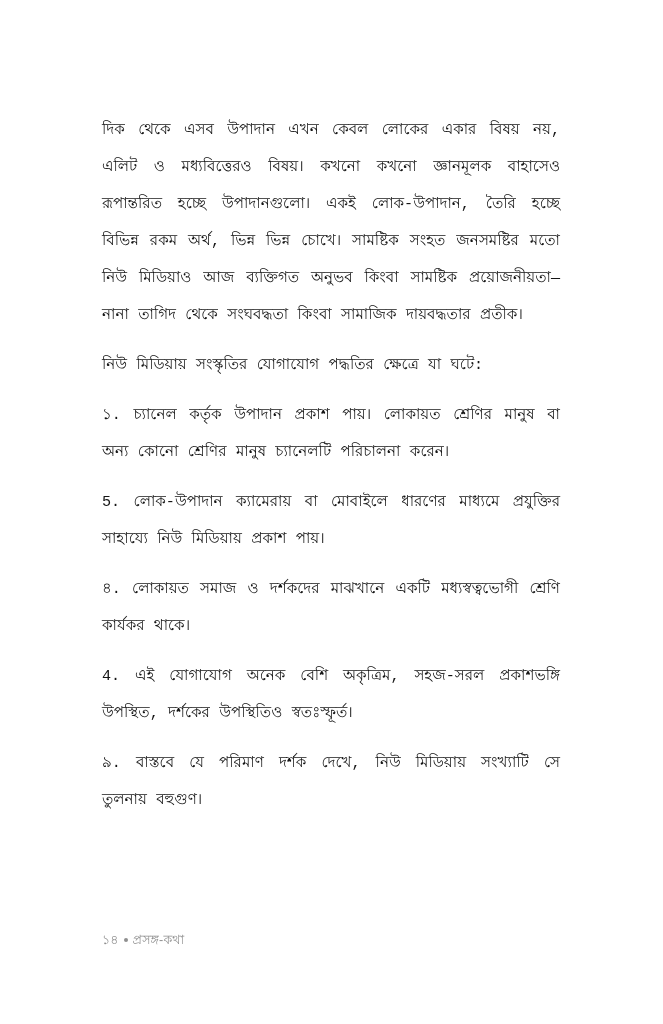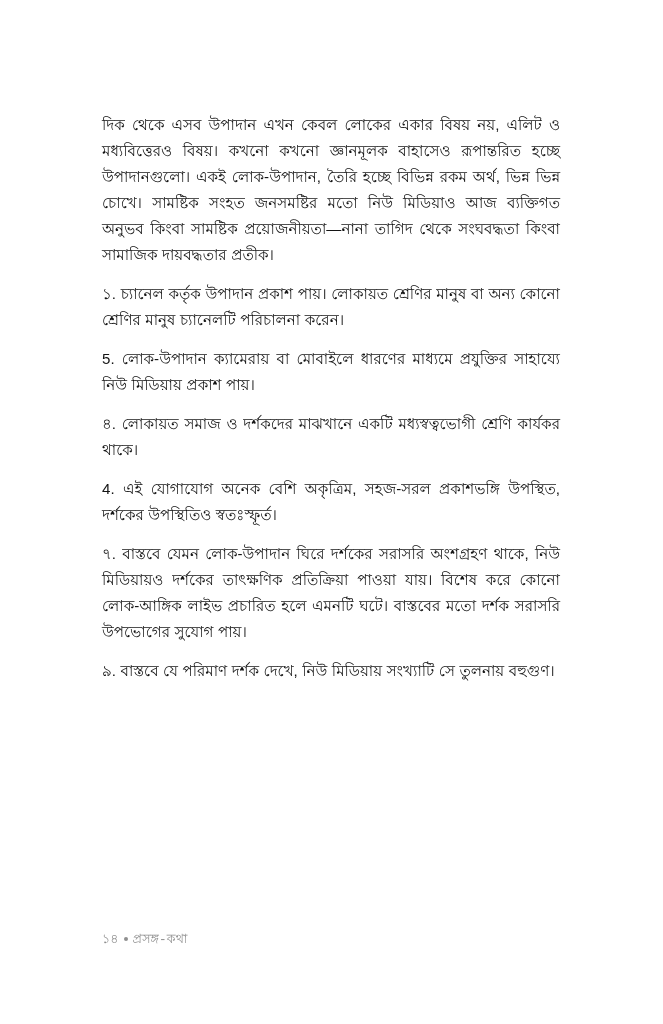--- a/index.html
+++ b/index.html
@@ -20,44 +20,44 @@
     box-sizing: border-box;
     overflow: hidden;
   }
   .content {
     position: absolute;
     left: 102px;
     top: 112px;
     width: 458px;
   }
   .para {
-    font-family: Liberation Sans, sans-serif;
+    font-family: Liberation Mono, monospace;
     font-size: 15.1px;
-    line-height: 26px;
+    line-height: 37px;
     color: #141414;
     text-align: justify;
     text-justify: inter-word;
     margin: 0 0 13px 0;
     -webkit-hyphens: none;
     hyphens: none;
     word-spacing: 0.02em;
     font-weight: 400;
   }
   .para:last-of-type {
     margin-bottom: 0;
   }
   
   .para.listed {
     margin-bottom: 13px;
   }
   .footer {
     position: absolute;
     left: 102px;
     top: 932px;
-    font-family: Liberation Mono, monospace;
+    font-family: Liberation Sans, sans-serif;
     font-size: 12.6px;
     line-height: 16px;
     color: #8f8f8f;
     letter-spacing: 0.01em;
     white-space: nowrap;
   }
   .footer .pg-num { margin-right: 4px; }
   .footer .pg-dot {
     display: inline-block;
     vertical-align: middle;
@@ -71,32 +71,32 @@
 </style>
 </head>
 <body>
 
 <div class="page">
 
   <div class="content">
 
     <p class="para">দিক থেকে এসব উপাদান এখন কেবল লোকের একার বিষয় নয়, এলিট ও মধ্যবিত্তেরও বিষয়। কখনো কখনো জ্ঞানমূলক বাহাসেও রূপান্তরিত হচ্ছে উপাদানগুলো। একই লোক-উপাদান, তৈরি হচ্ছে বিভিন্ন রকম অর্থ, ভিন্ন ভিন্ন চোখে। সামষ্টিক সংহত জনসমষ্টির মতো নিউ মিডিয়াও আজ ব্যক্তিগত অনুভব কিংবা সামষ্টিক প্রয়োজনীয়তা—নানা তাগিদ থেকে সংঘবদ্ধতা কিংবা সামাজিক দায়বদ্ধতার প্রতীক।</p>
 
+    <p class="para">নিউ মিডিয়ায় সংস্কৃতির যোগাযোগ পদ্ধতির ক্ষেত্রে যা ঘটে:</p>
 
     <p class="para listed">১. চ্যানেল কর্তৃক উপাদান প্রকাশ পায়। লোকায়ত শ্রেণির মানুষ বা অন্য কোনো শ্রেণির মানুষ চ্যানেলটি পরিচালনা করেন।</p>
 
     <p class="para listed">5. লোক-উপাদান ক্যামেরায় বা মোবাইলে ধারণের মাধ্যমে প্রযুক্তির সাহায্যে নিউ মিডিয়ায় প্রকাশ পায়।</p>
 
 
     <p class="para listed">৪. লোকায়ত সমাজ ও দর্শকদের মাঝখানে একটি মধ্যস্বত্বভোগী শ্রেণি কার্যকর থাকে।</p>
 
 
     <p class="para listed">4. এই যোগাযোগ অনেক বেশি অকৃত্রিম, সহজ-সরল প্রকাশভঙ্গি উপস্থিত, দর্শকের উপস্থিতিও স্বতঃস্ফূর্ত।</p>
 
-    <p class="para listed">৭. বাস্তবে যেমন লোক-উপাদান ঘিরে দর্শকের সরাসরি অংশগ্রহণ থাকে, নিউ মিডিয়ায়ও দর্শকের তাৎক্ষণিক প্রতিক্রিয়া পাওয়া যায়। বিশেষ করে কোনো লোক-আঙ্গিক লাইভ প্রচারিত হলে এমনটি ঘটে। বাস্তবের মতো দর্শক সরাসরি উপভোগের সুযোগ পায়।</p>
 
 
     <p class="para listed">৯. বাস্তবে যে পরিমাণ দর্শক দেখে, নিউ মিডিয়ায় সংখ্যাটি সে তুলনায় বহুগুণ।</p>
 
   </div>
 
   <div class="footer">
     <span class="pg-num">১৪</span><span class="pg-dot"></span><span class="pg-title">প্রসঙ্গ-কথা</span>
   </div>
 

